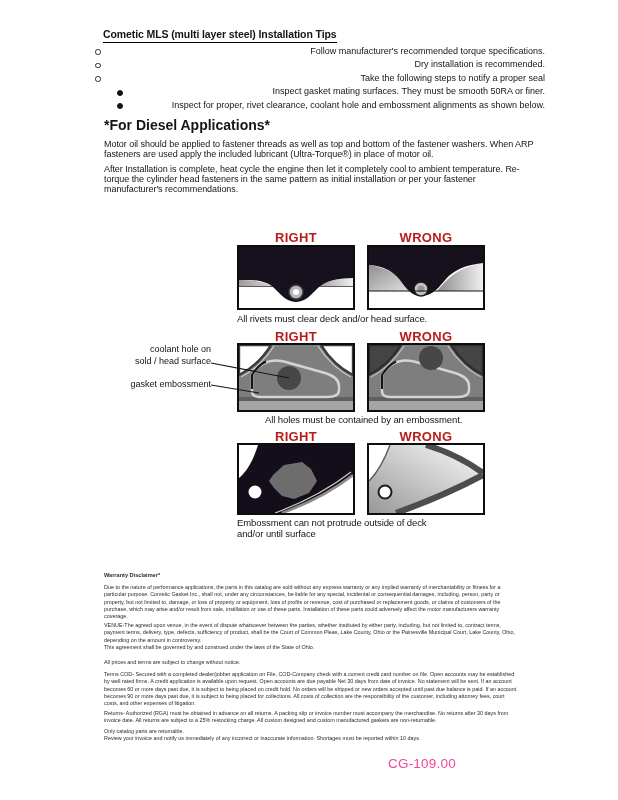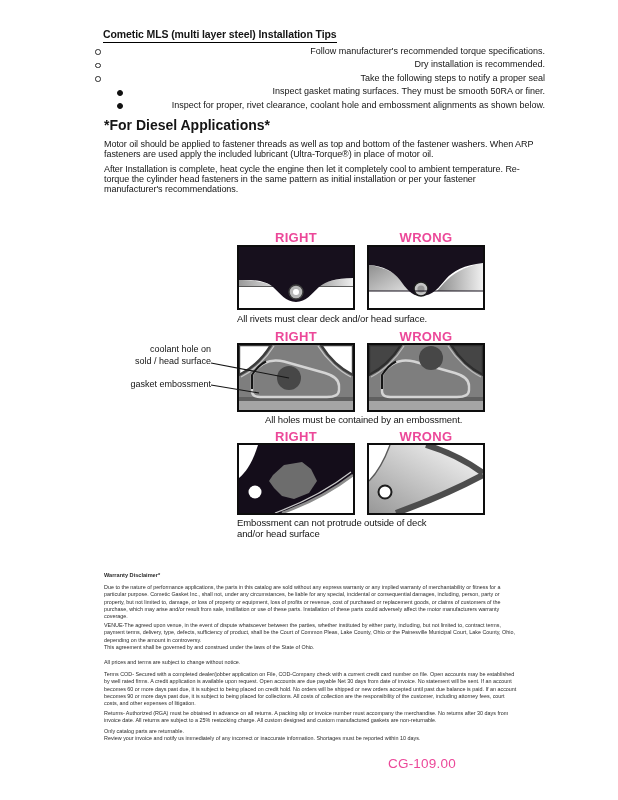--- a/index.html
+++ b/index.html
@@ -16,21 +16,21 @@
   }
   .bullets { font-size:9px; line-height:13.4px; }
   .b-row { display:flex; align-items:flex-start;justify-content:space-between; }
   .b-row .mk { flex:0 0 auto; width:3.5px; height:3.5px; border:1px solid #2a2a2a;
     border-radius:50%; margin:4.4px 4px 0 0; }
   .b-row.sub { margin-left:22px; }
   .b-row.sub .mk { background:#111; border-color:#111; width:4px; height:4px; margin-top:4.6px; }
   .sec-head { font-size:14px; font-weight:bold; }
   .para { font-size:9px; line-height:10px; letter-spacing:-0.05px; }
   .dg-header { width:118px; text-align:center; font-size:13px; font-weight:600;
-    letter-spacing:0.3px; color:#ec4899; }
+    letter-spacing:0.3px; color:#b91c1c; }
   .dg-box { width:114px; border:2px solid #0d0d0d; background:#fff; line-height:0; }
   .dg-box svg { display:block; }
   .dg-caption { font-size:9.5px; line-height:11px; color:#141414; letter-spacing:-0.1px; }
   .dg-label { font-size:9px; line-height:11.5px; color:#141414; text-align:right; width:107px; }
   .disclaimer { width:413px; font-size:5.4px; line-height:7.3px; color:#2b2b2b; letter-spacing:0; }
   .disclaimer .d-title { font-weight:bold; font-size:5.6px; }
   .footer-code { font-size:13.5px; color:#ec4899; letter-spacing:0.2px; }
   .blockline { display:block; }
 </style>
 </head>
@@ -192,21 +192,21 @@
       <path d="M21 0 L57 0 C77 6 96 15 114 28 L114 30 C86 45 55 58 27 68 L0 68 L0 36 C8 28 15 16 21 0 Z" fill="url(#band3)"></path>
       <path d="M57 0 C77 6 96 15 114 28" stroke="#4d4d4d" stroke-width="6" fill="none"></path>
       <path d="M27 68 C55 58 86 45 114 30" stroke="#4d4d4d" stroke-width="6" fill="none"></path>
       <path d="M21 0 C15 16 8 28 0 36" stroke="#5a5a5a" stroke-width="1.4" fill="none"></path>
       <circle cx="16" cy="47" r="6.5" fill="#ffffff" stroke="#1d1d1d" stroke-width="2"></circle>
     </svg>
   </div>
 
   <div class="abs dg-caption" style="left:237px; top:517px; width:230px;">
     <span class="blockline">Embossment can not protrude outside of deck</span>
-    <span class="blockline">and/or head surface</span>
+    <span class="blockline">and/or until surface</span>
   </div>
 
   <div class="abs disclaimer" style="left:104px; top:572px;">
     <div class="d-title abs" style="left:0; top:0;">Warranty Disclaimer*</div>
     <div class="abs" style="left:0; top:12px; width:413px;">Due to the nature of performance applications, the parts in this catalog are sold without any express warranty or any implied warranty of merchantability or fitness for a particular purpose.  Cometic Gasket Inc., shall not, under any circumstances, be liable for any special, incidental or consequential damages, including, person, party or property, but not limited to, damage, or loss of property or equipment, loss of profits or revenue, cost of purchased or replacement goods, or claims of customers of the purchase, which may arise and/or result from sale, instillation or use of these parts.  Installation of these parts could adversely affect the motor manufacturers warranty coverage.</div>
     <div class="abs" style="left:0; top:50px; width:413px;">
       <span>VENUE-The agreed upon venue, in the event of dispute whatsoever between the parties, whether instituted by either party, including, but not limited to, contract terms, payment terms, delivery, type, defects, sufficiency of product, shall be the Court of Common Pleas, Lake County, Ohio or the Painesville Municipal Court, Lake County, Ohio, depending on the amount in controversy.</span>
       <span class="blockline">This agreement shall be governed by and construed under the laws of the State of Ohio.</span>
     </div>
     <div class="abs" style="left:0; top:87px; width:413px;">All prices and terms are subject to change without notice.</div>

